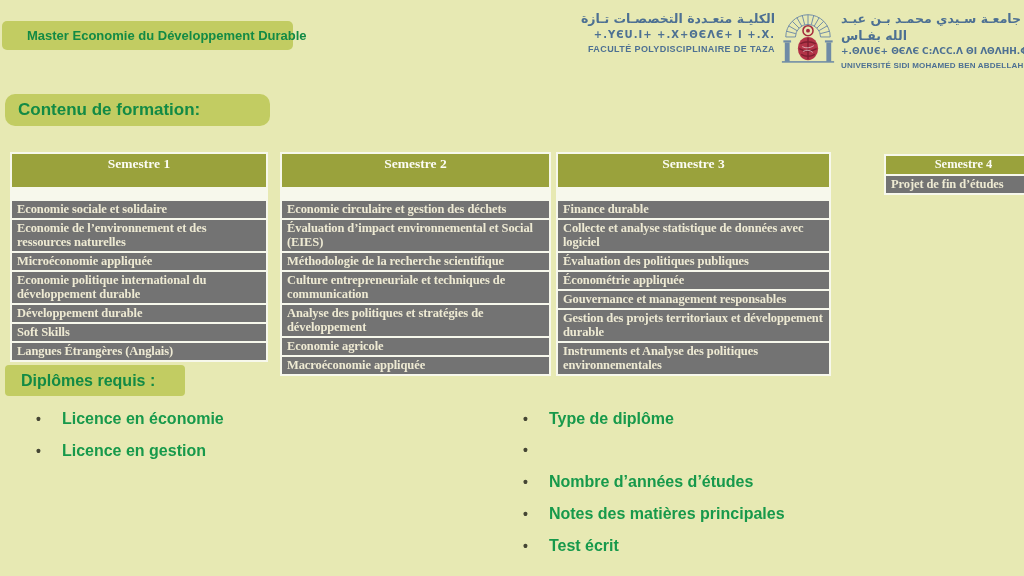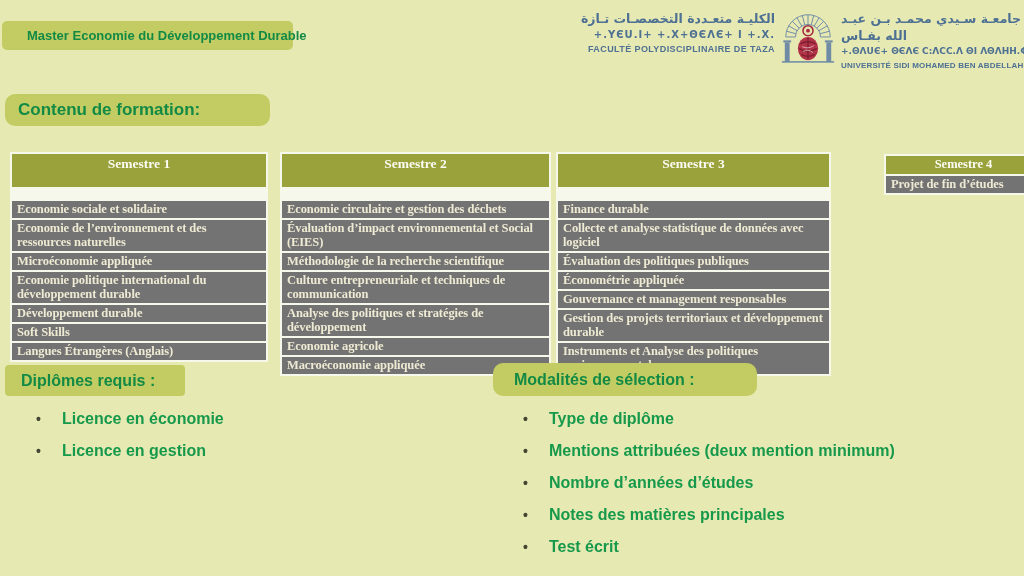--- a/index.html
+++ b/index.html
@@ -166,31 +166,27 @@
       <div class="bullet-item">
         <span class="dot">•</span>
         <span>Licence en économie</span>
       </div>
       <div class="bullet-item">
         <span class="dot">•</span>
         <span>Licence en gestion</span>
       </div>
     </div>
 
-  <div class="badge" id="badge-modalites">
-    <span>Modalités de sélection :</span>
-  </div>
   <div class="bullet-list" id="list-modalites">
       <div class="bullet-item">
         <span class="dot">•</span>
         <span>Type de diplôme</span>
       </div>
       <div class="bullet-item">
         <span class="dot">•</span>
-        <span>Mentions attribuées (deux mention minimum)</span>
       </div>
       <div class="bullet-item">
         <span class="dot">•</span>
         <span>Nombre d’années d’études</span>
       </div>
       <div class="bullet-item">
         <span class="dot">•</span>
         <span>Notes des matières principales</span>
       </div>
       <div class="bullet-item">

